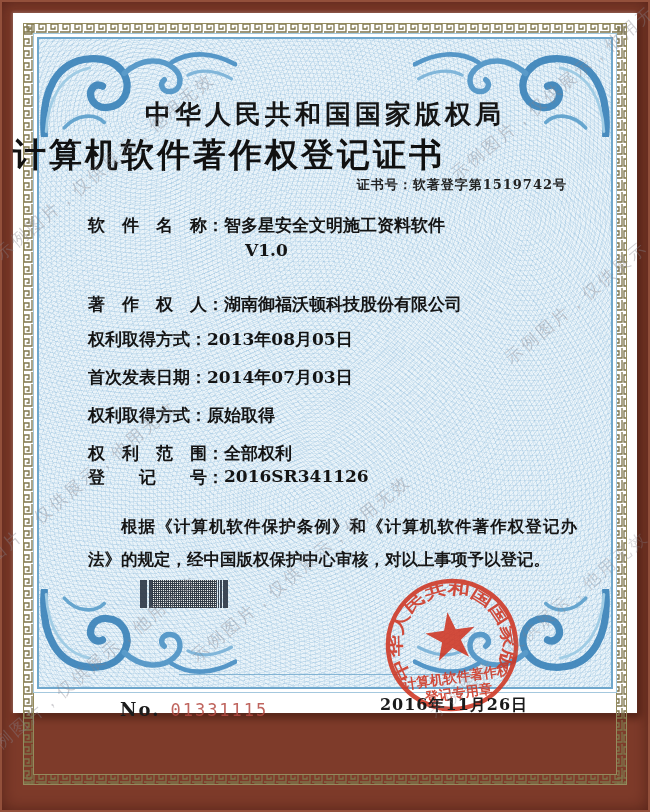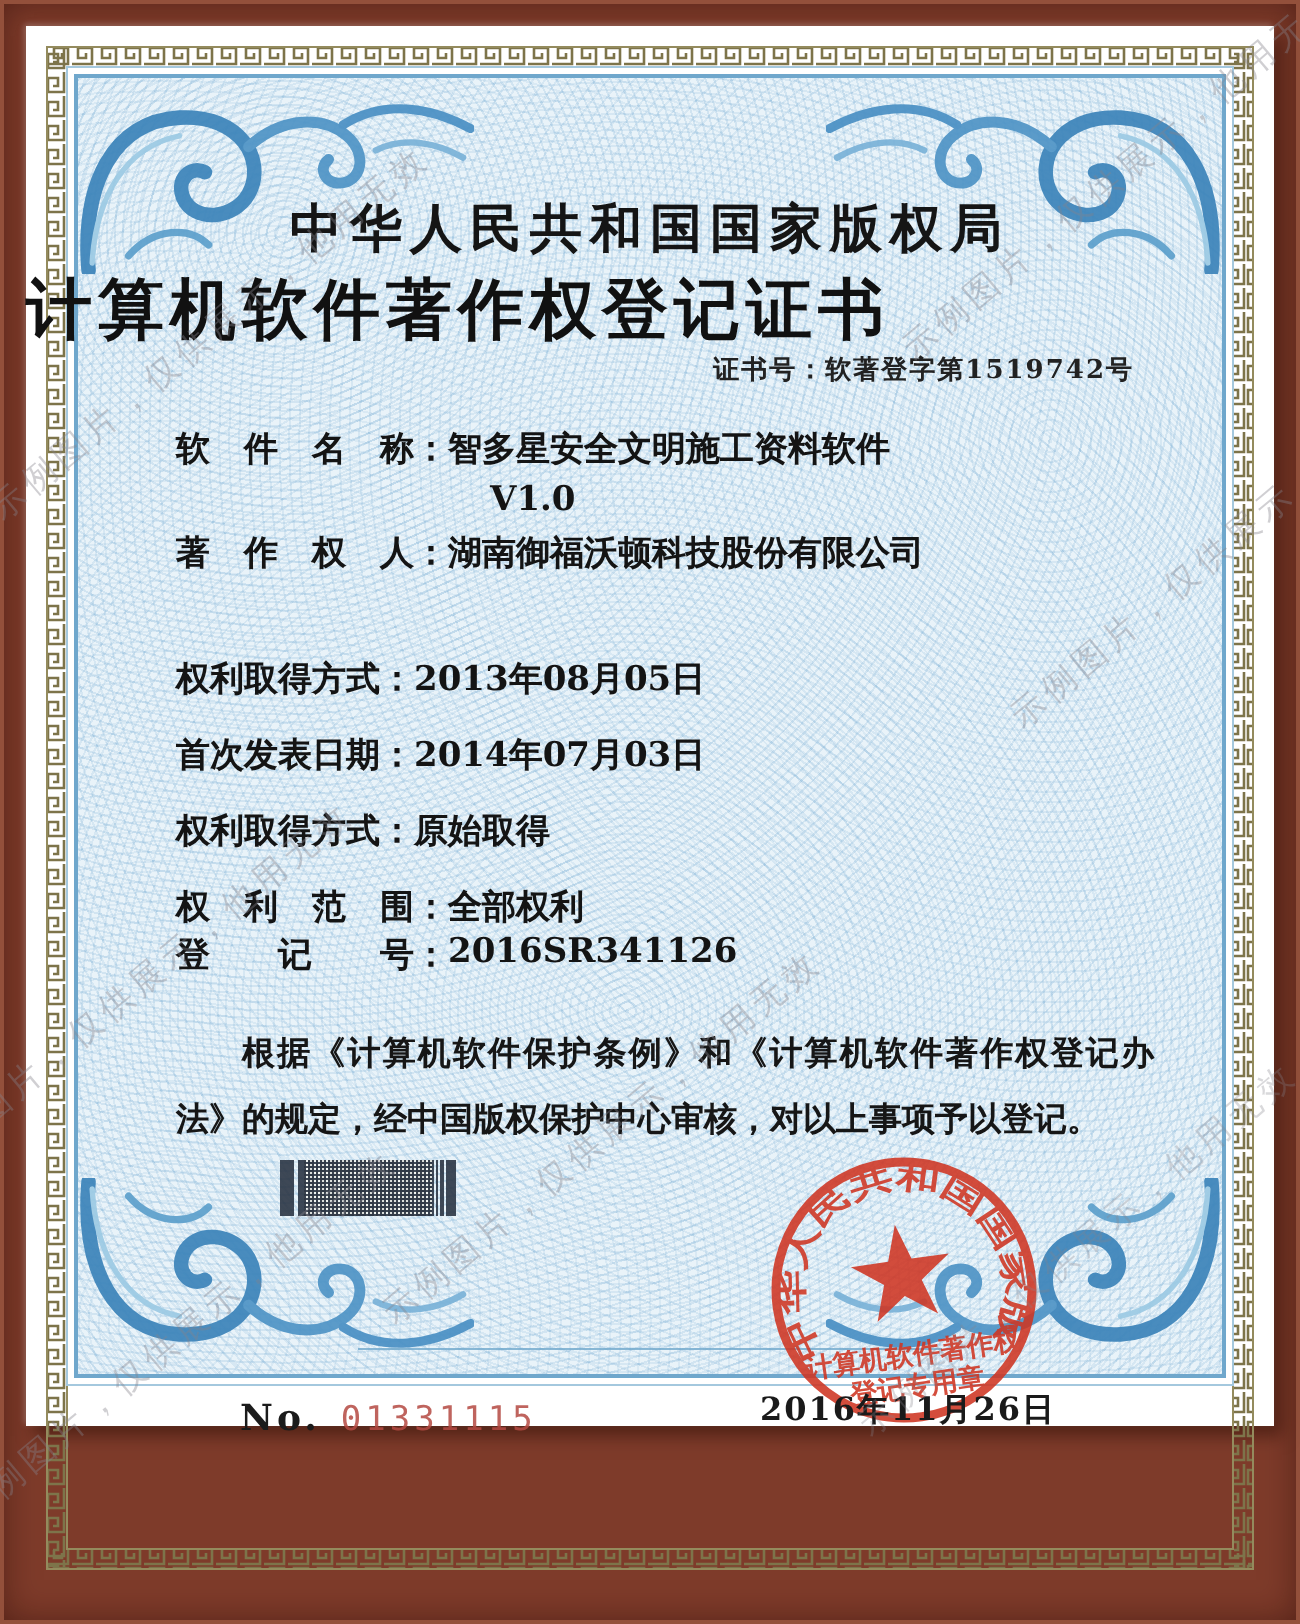--- a/index.html
+++ b/index.html
@@ -46,21 +46,21 @@
   }
   .cert-no{
     position:absolute; right:70px; top:163px;
     font-size:13px; font-weight:700; letter-spacing:1px; color:#222;margin-left:36px;
   }
   .row{ position:absolute; left:75px; white-space:nowrap; font-size:17px; font-weight:700; color:#141414; }
   .row .lbl{ display:inline-block; vertical-align:top; }
   .row .val{ display:inline-block; vertical-align:top; }
   .val2{ display:block;margin-left:21px; }
   .r1{ top:200px; line-height:25px; }
-  .r2{ top:252px; }
+  .r2{ top:280px; }
   .r3{ top:315px; }
   .r4{ top:353px; }
   .r5{ top:391px; }
   .r6{ top:429px; }
   .r7{ top:453px;text-align:right; }
   .statement{
     position:absolute; left:75px; right:60px; top:497px;
     font-size:16.5px; font-weight:600; line-height:33px; color:#161616;
     text-indent:2em; text-align:justify;
   }

